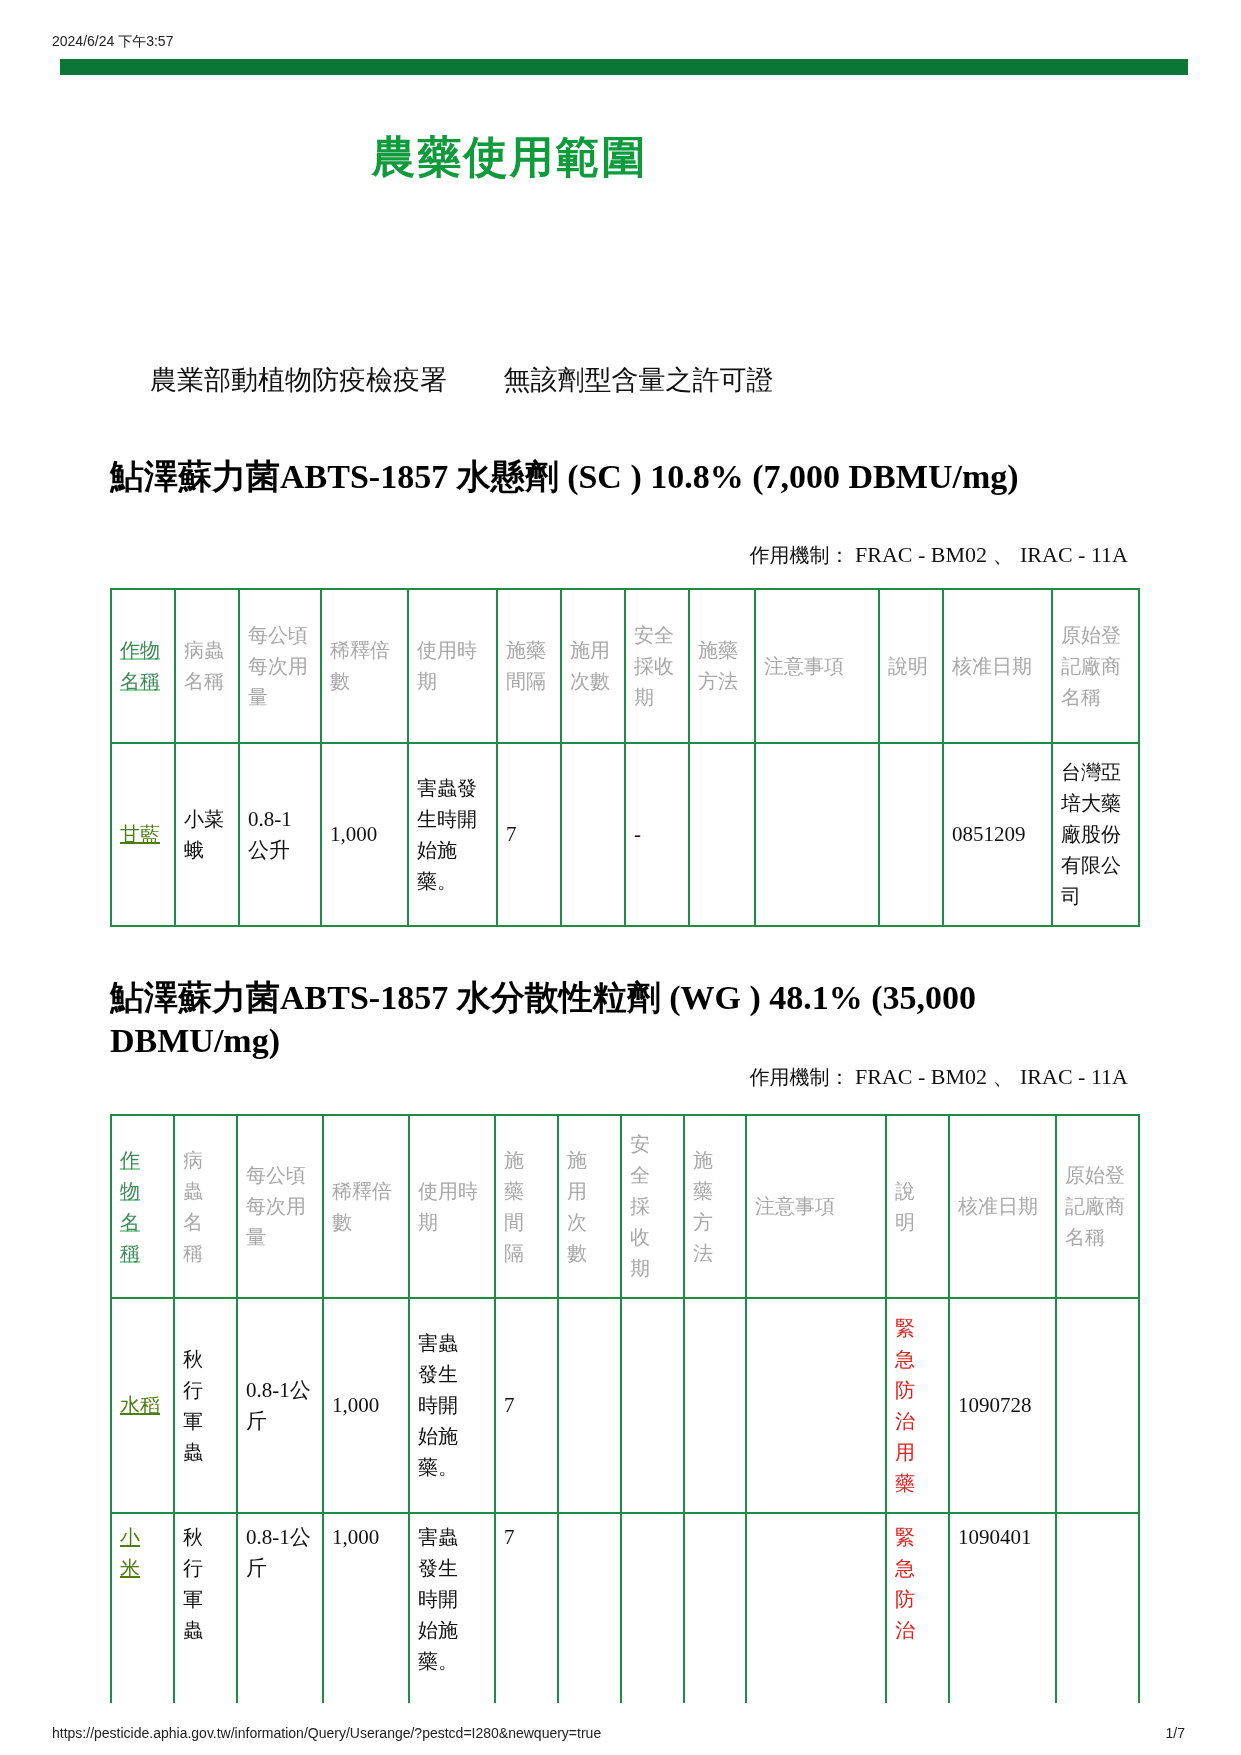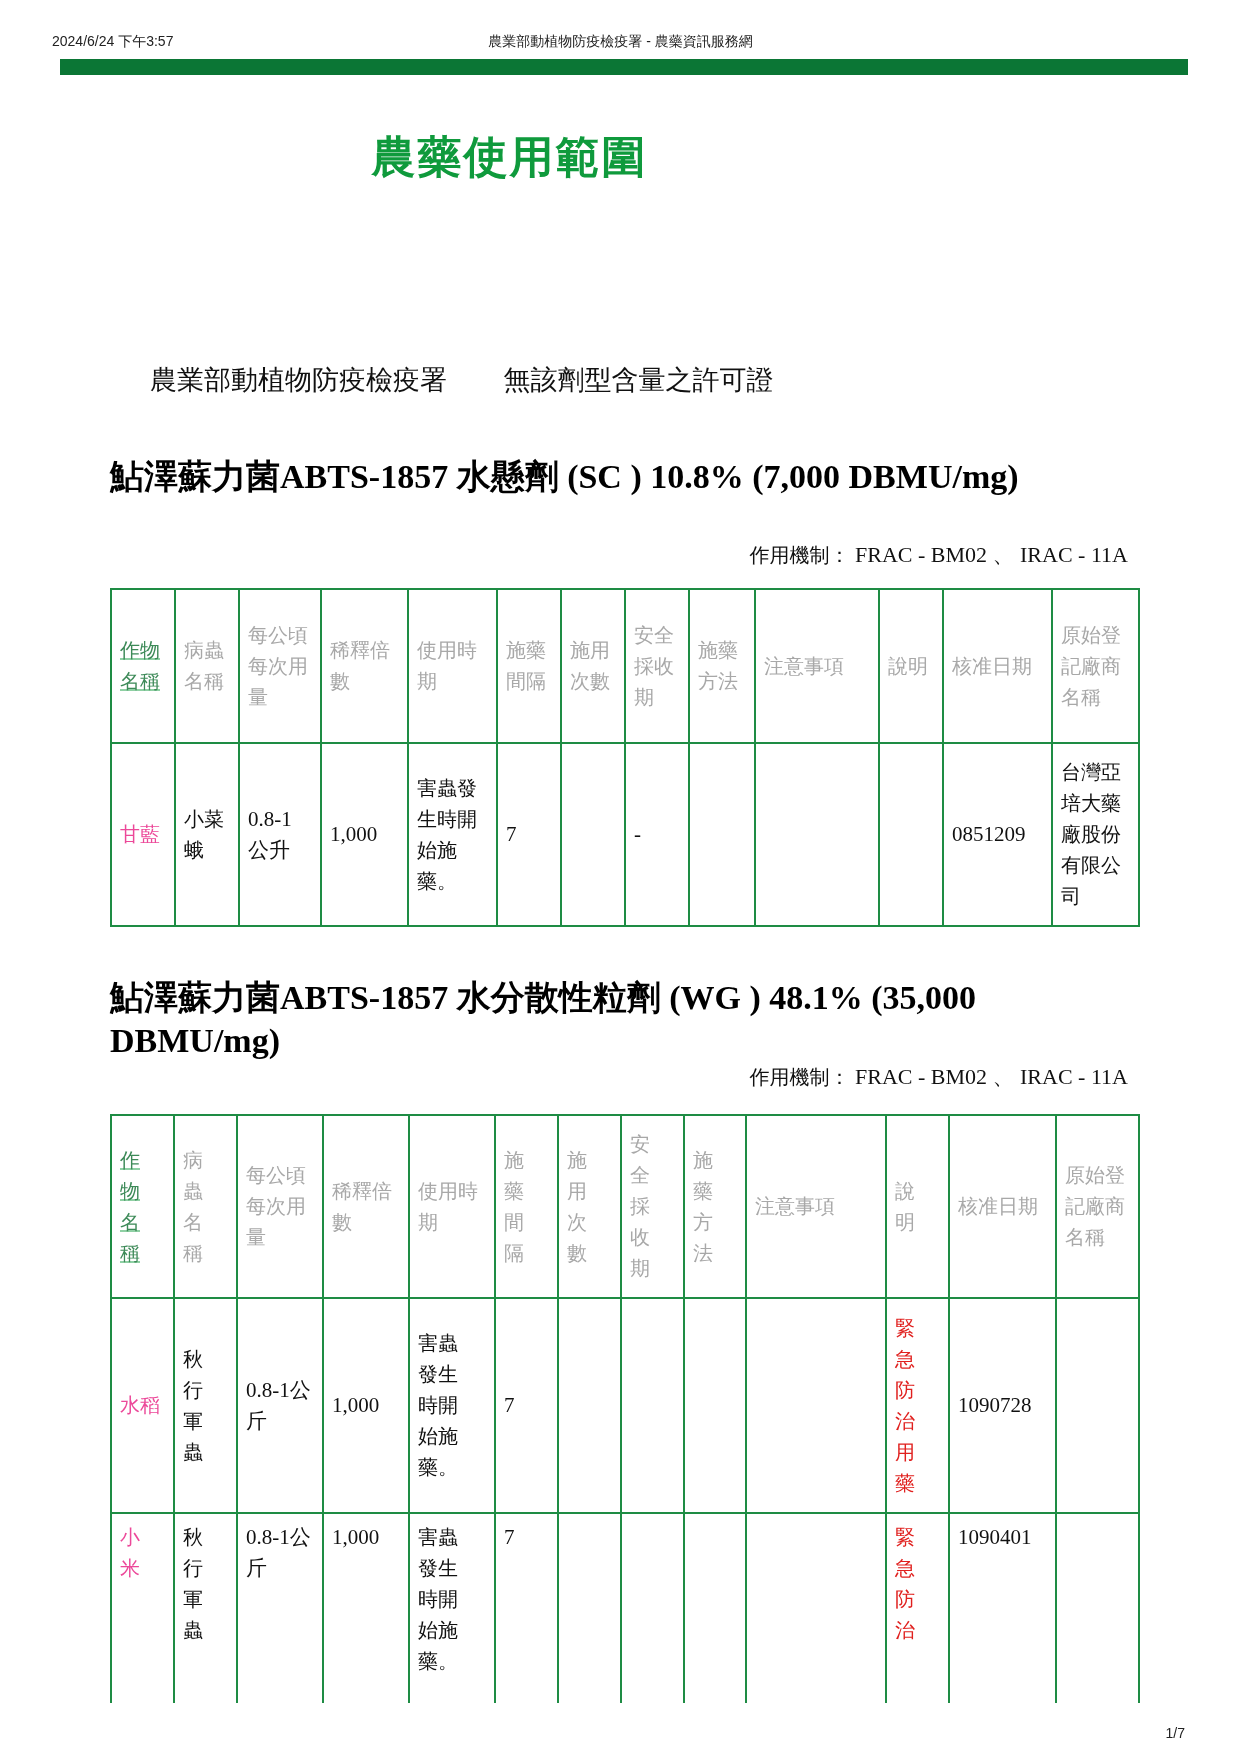--- a/index.html
+++ b/index.html
@@ -42,37 +42,36 @@
   table.usage th, table.usage td {
     border: 2px solid #1e8c44; padding: 4px 8px; vertical-align: middle; text-align: left;
     line-height: 31px; word-break: break-all; overflow: hidden;
   }
   table.usage th {
     font-weight: normal; color: #a8a8a8; font-family: "DejaVu Sans", sans-serif;
   }
   table.usage th.crop-head { color: #3d8a58; text-decoration: underline; text-decoration-color: #8fd0a4; }
   table.usage td { color: #111; font-family: "DejaVu Sans", sans-serif; }
   table.usage td.num { font-family: "Liberation Serif", "DejaVu Serif", serif; font-size: 21px; }
-  table.usage td.crop a { color: #ec4899; cursor: pointer; }
+  table.usage td.crop a { color: #4d7c0f; text-decoration: underline; cursor: pointer; }
   table.usage td.note { color: #e0201e; }
   table.usage td.top { vertical-align: top; padding-top: 8px; }
   .print-footer {
     position: absolute; top: 1725px; left: 0; width: 1241px; height: 20px;
     font-family: "Liberation Sans", sans-serif; font-size: 14px; color: #222;
   }
   .print-footer .url { position: absolute; left: 52px; }
   .print-footer .page { position: absolute; right: 56px; }
   .clip2 { position: absolute; left: 0; top: 0; width: 1241px; height: 1703px; overflow: hidden; }
 </style>
 </head>
 <body>
 
 <div class="print-header">
   <span class="date">2024/6/24 下午3:57</span>
-  <span class="title">農業部動植物防疫檢疫署 - 農藥資訊服務網</span>
 </div>
 
 <div class="green-bar"></div>
 
 <div class="page-title">農藥使用範圍</div>
 
 <div class="license-links">
   <span>農業部動植物防疫檢疫署</span>
   <span>無該劑型含量之許可證</span>
 </div>
@@ -200,14 +199,15 @@
     <td class="top"></td>
     <td class="note top" style="padding-right:28px;">緊急防治</td>
     <td class="num top">1090401</td>
     <td class="top"></td>
   </tr>
 </tbody>
     </table>
 </div>
 
 <div class="print-footer">
+  <span class="url">https://pesticide.aphia.gov.tw/information/Query/Userange/?pestcd=I280&amp;newquery=true</span>
   <span class="page">1/7</span>
 </div>
 
 </body></html>

